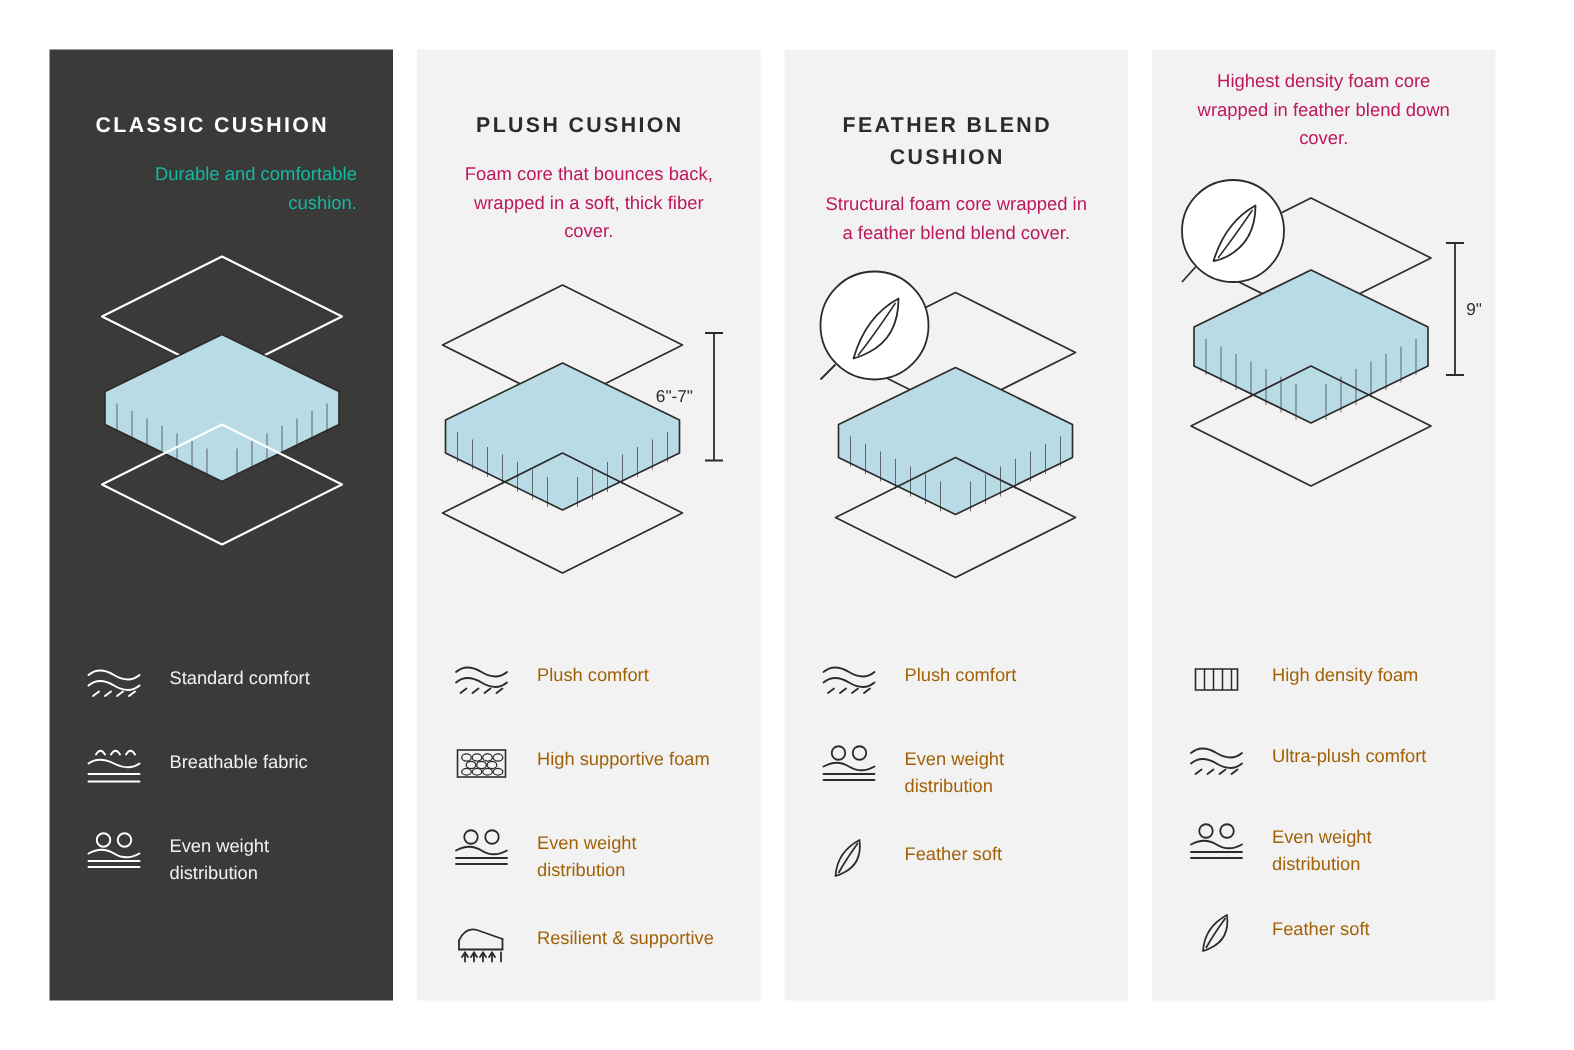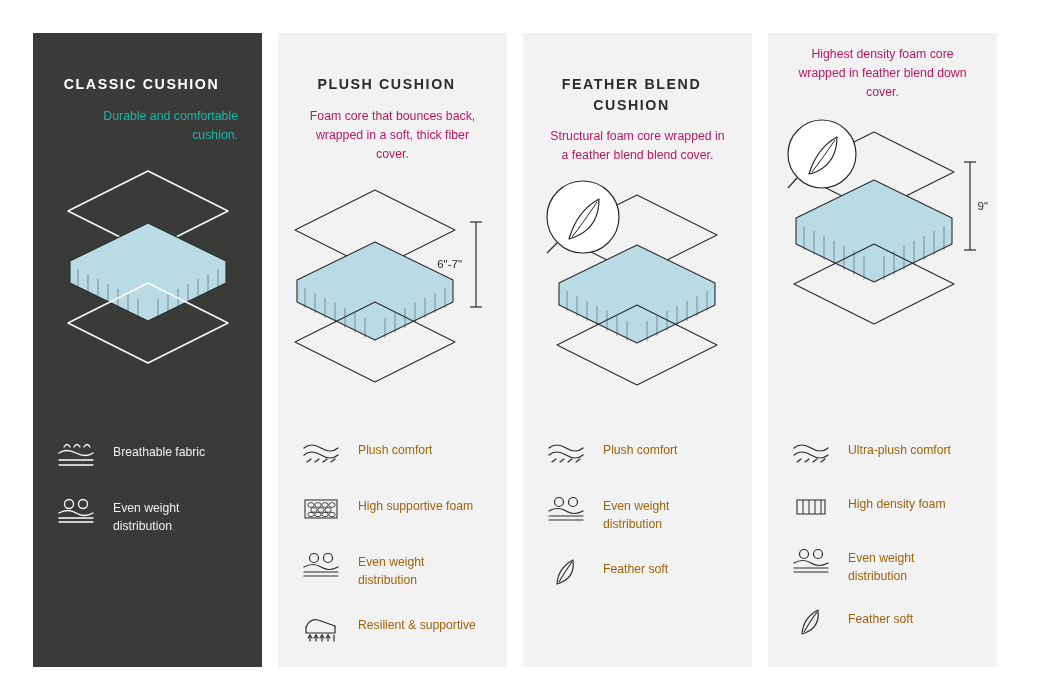--- a/index.html
+++ b/index.html
@@ -137,20 +137,30 @@
               <line x1="160" y1="121" x2="160" y2="141"></line>
               <line x1="170" y1="116" x2="170" y2="136"></line>
             </g>
 
             <polygon points="100,130 180,170 100,210 20,170"></polygon>
           </g>
         </svg>
       </div>
 
       <div class="features" style="top:405px">
+        <div class="feature">
+          <span class="ficon">
+            <svg width="40" height="26" viewBox="0 0 40 26" fill="none" stroke="#ffffff" stroke-width="1.3" stroke-linecap="round">
+              <path d="M3 8 Q10 2 20 8 T37 8"></path>
+              <path d="M3 15 Q10 9 20 15 T37 15"></path>
+              <path d="M6 22 L10 19 M14 22 L18 19 M22 22 L26 19 M30 22 L34 19"></path>
+            </svg>
+          </span>
+          <span class="flabel">Standard comfort</span>
+        </div>
         <div class="feature">
           <span class="ficon">
             <svg width="40" height="28" viewBox="0 0 40 28" fill="none" stroke="#ffffff" stroke-width="1.3" stroke-linecap="round">
               <path d="M8 6 Q11 1 14 6 M18 6 Q21 1 24 6 M28 6 Q31 1 34 6"></path>
               <path d="M3 12 Q10 7 20 12 T37 12"></path>
               <path d="M3 19 L37 19"></path>
               <path d="M3 24 L37 24"></path>
             </svg>
           </span>
           <span class="flabel">Breathable fabric</span>
@@ -374,44 +384,44 @@
               <line x1="194" y1="140" x2="206" y2="140"></line>
             </g>
           </g>
           <text class="dim-label" x="218" y="100" text-anchor="end">9"</text>
         </svg>
       </div>
 
       <div class="features" style="top:403px">
         <div class="feature" style="margin-bottom:20px">
           <span class="ficon">
-            <svg width="40" height="26" viewBox="0 0 40 26" fill="none" stroke="#2b2b2b" stroke-width="1.2" stroke-linecap="round">
-              <path d="M3 8 Q10 2 20 8 T37 8"></path>
-              <path d="M3 15 Q10 9 20 15 T37 15"></path>
-              <path d="M6 22 L10 19 M14 22 L18 19 M22 22 L26 19 M30 22 L34 19"></path>
-            </svg>
-          </span>
-          <span class="flabel">Ultra-plush comfort</span>
-        </div>
-        <div class="feature" style="margin-bottom:20px">
-          <span class="ficon">
             <svg width="40" height="26" viewBox="0 0 40 26" fill="none" stroke="#2b2b2b" stroke-width="1.1">
               <path d="M6 6 L34 6 L34 20 L6 20 Z"></path>
               <g stroke-width="1">
                 <line x1="12" y1="6" x2="12" y2="20"></line>
                 <line x1="18" y1="6" x2="18" y2="20"></line>
                 <line x1="24" y1="6" x2="24" y2="20"></line>
                 <line x1="30" y1="6" x2="30" y2="20"></line>
               </g>
             </svg>
           </span>
           <span class="flabel">High density foam</span>
         </div>
         <div class="feature" style="margin-bottom:20px">
           <span class="ficon">
+            <svg width="40" height="26" viewBox="0 0 40 26" fill="none" stroke="#2b2b2b" stroke-width="1.2" stroke-linecap="round">
+              <path d="M3 8 Q10 2 20 8 T37 8"></path>
+              <path d="M3 15 Q10 9 20 15 T37 15"></path>
+              <path d="M6 22 L10 19 M14 22 L18 19 M22 22 L26 19 M30 22 L34 19"></path>
+            </svg>
+          </span>
+          <span class="flabel">Ultra-plush comfort</span>
+        </div>
+        <div class="feature" style="margin-bottom:20px">
+          <span class="ficon">
             <svg width="40" height="28" viewBox="0 0 40 28" fill="none" stroke="#2b2b2b" stroke-width="1.2" stroke-linecap="round">
               <circle cx="13" cy="7" r="4.5"></circle>
               <circle cx="27" cy="7" r="4.5"></circle>
               <path d="M3 16 Q12 11 20 16 T37 16"></path>
               <path d="M3 21 L37 21"></path>
               <path d="M3 25 L37 25"></path>
             </svg>
           </span>
           <span class="flabel">Even weight distribution</span>
         </div>

